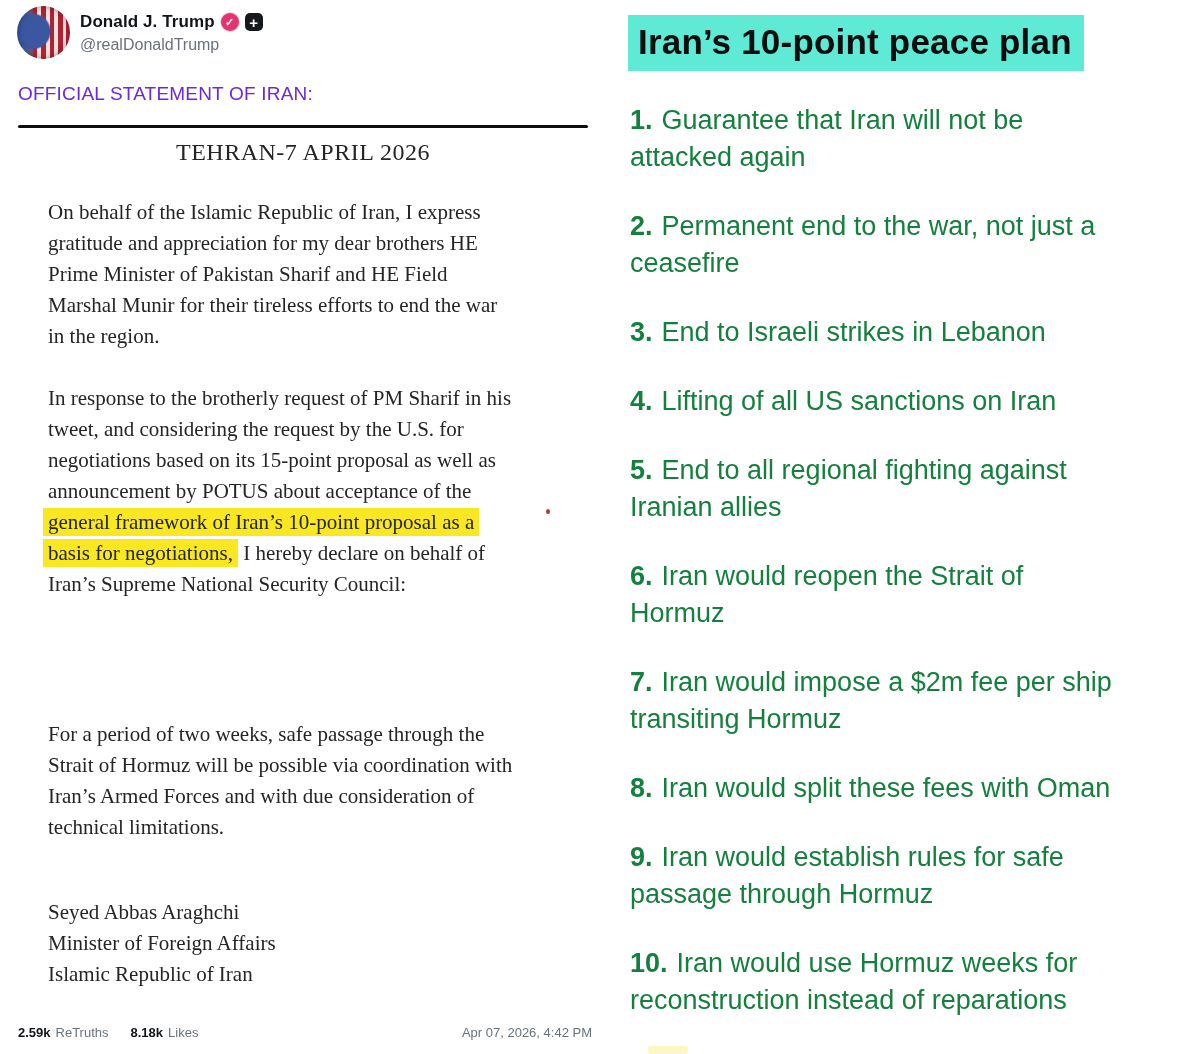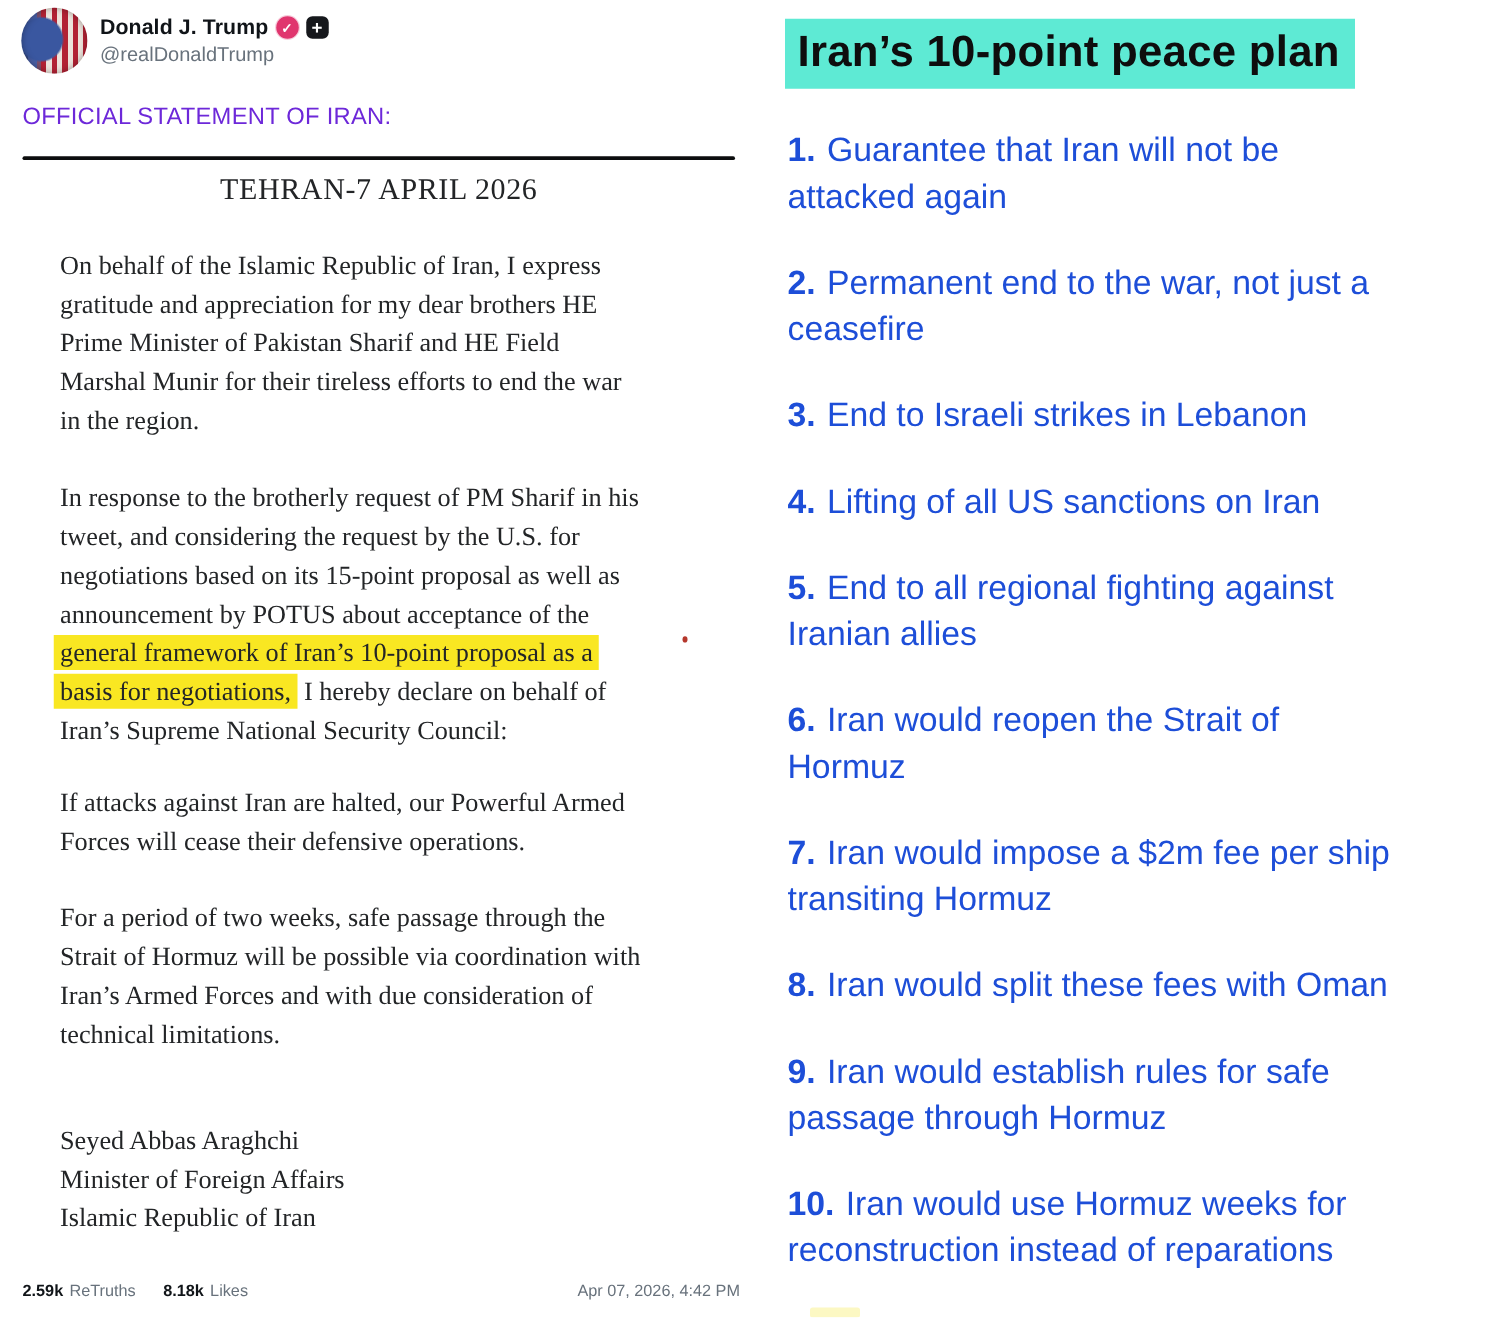--- a/index.html
+++ b/index.html
@@ -40,21 +40,21 @@
     justify-content:space-between;align-items:center;font-size:13px;color:#68727c;}
   .stat-num{font-weight:700;color:#101418;}
   .stat-group{display:flex;gap:8px;align-items:baseline;}
   .stat-pair{display:flex;gap:5px;align-items:baseline;margin-right:14px;}
 
   
   .plan-title{position:absolute;left:628px;top:15px;
     font-size:35px;font-weight:700;letter-spacing:.2px;color:#0e0e0e;
     background:#5eead4;padding:7px 12px 9px 10px;white-space:nowrap;}
   .plan-list{position:absolute;left:630px;top:102px;width:560px;}
-  .plan-item{font-size:27px;line-height:37px;color:#1d4ed8;margin-bottom:32px;white-space:pre-line;}
+  .plan-item{font-size:27px;line-height:37px;color:#15803d;margin-bottom:32px;white-space:pre-line;}
   .plan-item .num{font-weight:700;}
   .plan-item .txt{margin-left:9px;}
   .bottom-sliver{position:absolute;left:648px;top:1046px;width:40px;height:8px;
     background:#F5E40E;opacity:.25;border-radius:2px;}
 </style>
 </head>
 <body>
 
 <div class="canvas">
 
@@ -81,22 +81,20 @@
   <div class="para serif p2"><span>In response to the brotherly request of PM Sharif in his
 tweet, and considering the request by the U.S. for
 negotiations based on its 15-point proposal as well as
 announcement by POTUS about acceptance of the
 </span><span class="hl-body">general framework of Iran’s 10-point proposal as a
 basis for negotiations,</span><span> I hereby declare on behalf of
 Iran’s Supreme National Security Council:</span></div>
 
   <div class="red-dot"></div>
 
-  <div class="para serif p3">If attacks against Iran are halted, our Powerful Armed
-Forces will cease their defensive operations.</div>
   <div class="para serif p4">For a period of two weeks, safe passage through the
 Strait of Hormuz will be possible via coordination with
 Iran’s Armed Forces and with due consideration of
 technical limitations.</div>
   <div class="para serif signature">Seyed Abbas Araghchi
 Minister of Foreign Affairs
 Islamic Republic of Iran</div>
 
   <div class="footer">
     <span class="stat-group">

